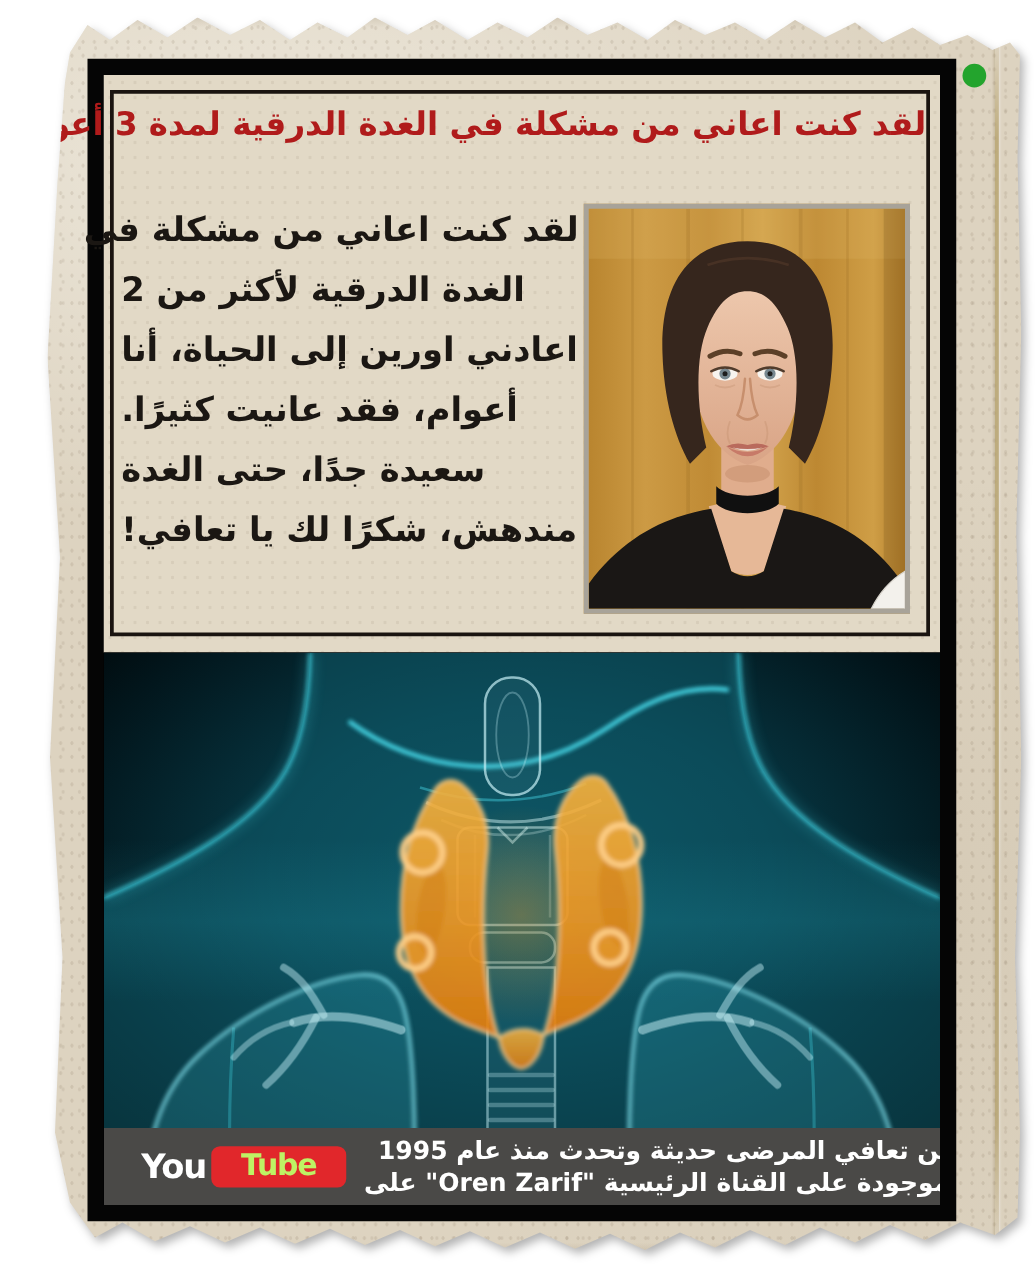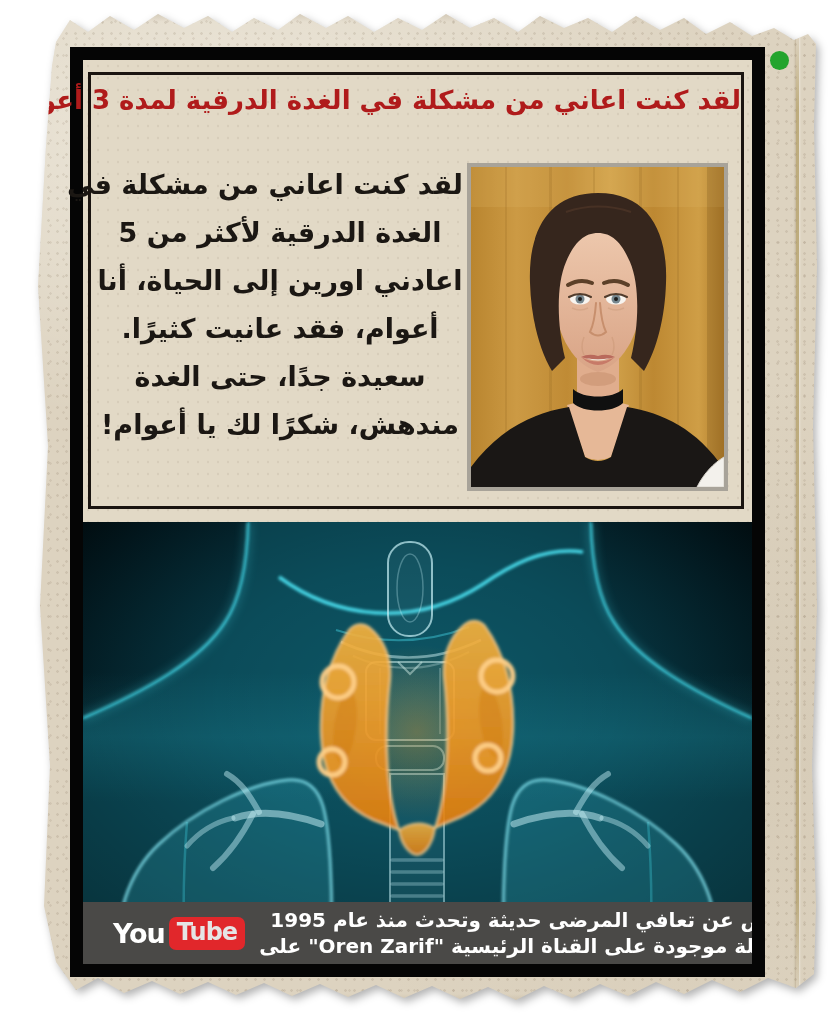--- a/index.html
+++ b/index.html
@@ -50,61 +50,61 @@
   .frame{position:absolute;left:44px;top:41px;width:695px;height:930px;background:#050505;
     padding:13px;box-sizing:border-box;display:flex;flex-direction:column;z-index:2;}
   .top-section{position:relative;height:462px;background:#e2d9c6;}
   .top-section::after{content:"";position:absolute;inset:0;pointer-events:none;opacity:.45;
     background-image:radial-gradient(rgba(105,85,60,0.20) 1px, transparent 1.4px);
     background-size:10px 12px;}
   .inner-box{position:absolute;left:5px;top:12px;right:8px;bottom:13px;
     border:3px solid #1a1410;z-index:1;}
   .headline{position:absolute;left:0;right:0;top:10px;text-align:center;direction:rtl;
     font-size:26px;font-weight:bold;color:var(--headline-red,#b01b1b);white-space:nowrap;}
-  .testimonial{position:absolute;left:6px;top:86px;width:366px;direction:rtl;text-align:center;
+  .testimonial{position:absolute;left:6px;top:86px;width:366px;direction:rtl;text-align:left;
     color:var(--text-black,#1b1713);font-size:27px;font-weight:bold;line-height:48px;}
   .testimonial .t-line{white-space:nowrap;}
   .photo-frame{position:absolute;right:13px;top:88px;width:253px;height:320px;
     border:4px solid #a8a399;background:#c99a44;}
   .photo-frame svg{display:block;}
   
   .image-section{position:relative;flex:1;background:#000;overflow:hidden;}
   .image-section > svg{display:block;width:100%;height:100%;}
   
   .caption-bar{position:absolute;left:0;right:0;bottom:0;height:62px;
     background:var(--caption-bar,#4a4947);display:flex;align-items:center;direction:ltr;}
   .yt-logo{margin-left:30px;display:flex;align-items:center;gap:4px;flex:0 0 auto;}
   .yt-you{color:#fff;font-size:27px;font-weight:bold;letter-spacing:-1px;}
-  .yt-tube{background:var(--youtube-red,#e1272b);border-radius:7px;padding:1px 8px 4px;
-    color:#e5e5e5;font-size:24px;font-weight:bold;letter-spacing:-1px;}
+  .yt-tube{background:var(--youtube-red,#e1272b);border-radius:7px;padding:1px 24px 4px;
+    color:#bef264;font-size:24px;font-weight:bold;letter-spacing:-1px;}
   .caption-text{flex:1;direction:rtl;text-align:center;color:#ffffff;font-weight:bold;
     font-size:20px;line-height:26px;padding:0 10px 0 14px;}
   .caption-text .c-line{white-space:nowrap;}
 </style>
 </head>
 <body>
 
 <div class="paper-shadow">
   <div class="paper">
     <div class="crease"></div>
     <div class="green-dot"></div>
 
     <div class="frame">
 
       <div class="top-section">
         <div class="inner-box">
           <div class="headline">لقد كنت اعاني من مشكلة في الغدة الدرقية لمدة 3 أعوام</div>
 
           <div class="testimonial">
             <div class="t-line">لقد كنت اعاني من مشكلة في</div>
-            <div class="t-line">الغدة الدرقية لأكثر من 5</div>
+            <div class="t-line">الغدة الدرقية لأكثر من 2</div>
             <div class="t-line">اعادني اورين إلى الحياة، أنا</div>
             <div class="t-line">أعوام، فقد عانيت كثيرًا.</div>
             <div class="t-line">سعيدة جدًا، حتى الغدة</div>
-            <div class="t-line">مندهش، شكرًا لك يا أعوام!</div>
+            <div class="t-line">مندهش، شكرًا لك يا تعافي!</div>
           </div>
 
           <div class="photo-frame">
             <svg width="253" height="320" viewBox="0 0 253 320">
               <defs>
                 <linearGradient id="wood" x1="0" y1="0" x2="1" y2="0">
                   <stop offset="0" stop-color="#b9852f"></stop>
                     <stop offset=".18" stop-color="#cc9a44"></stop>
                   <stop offset=".38" stop-color="#c08b35"></stop>
                     <stop offset=".55" stop-color="#d2a34c"></stop>

